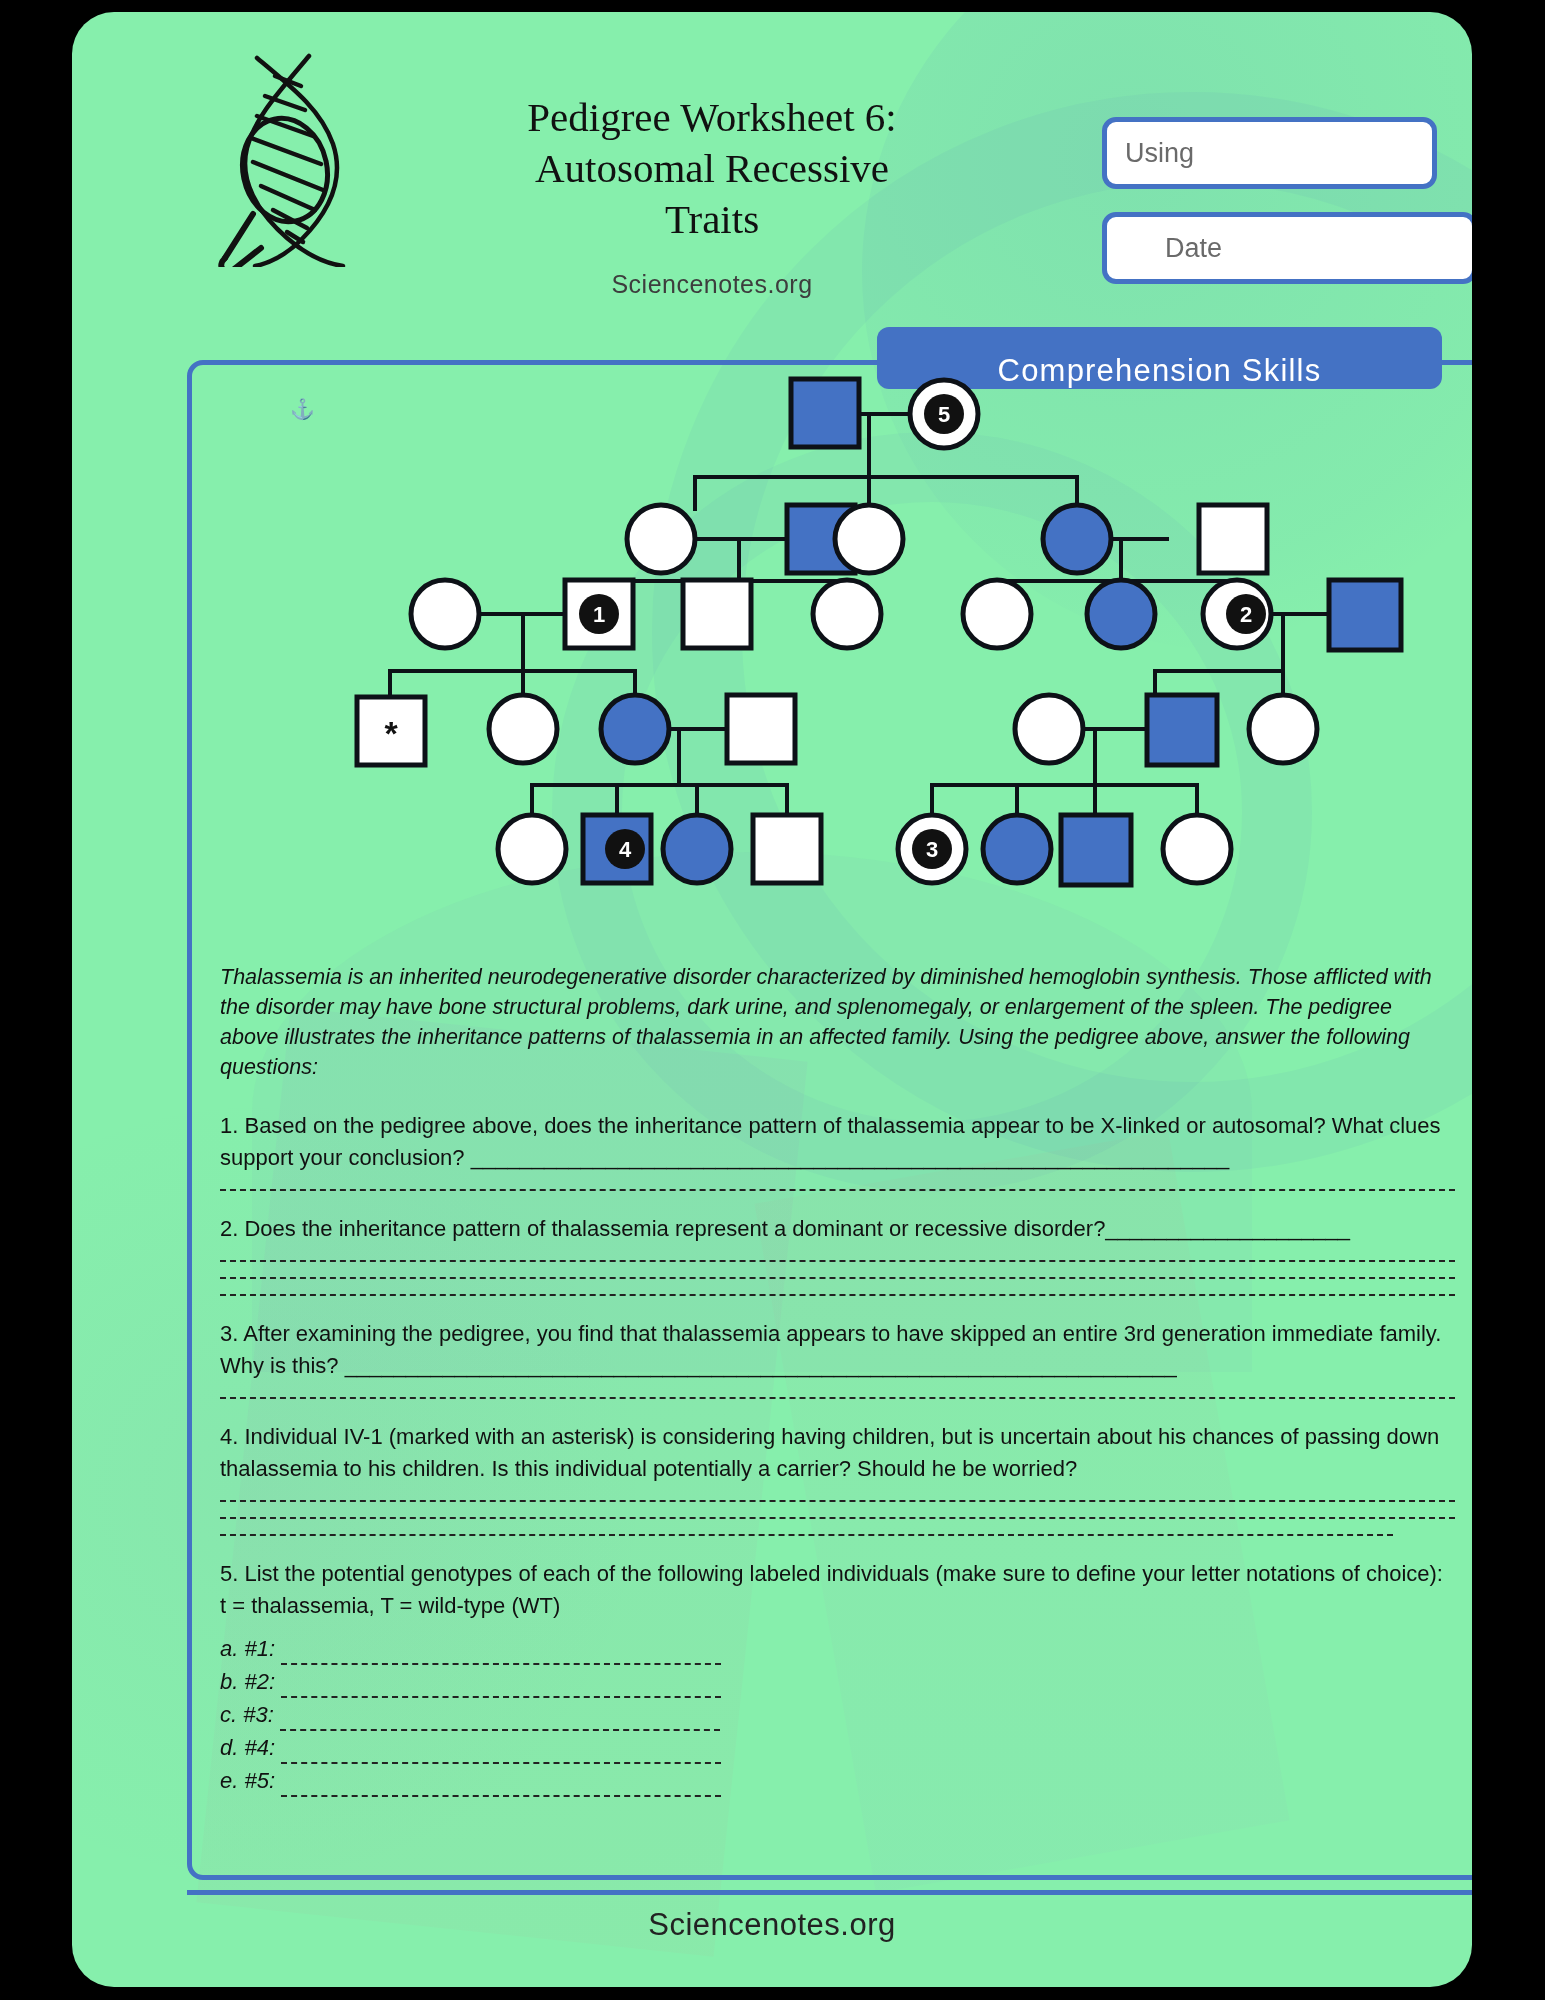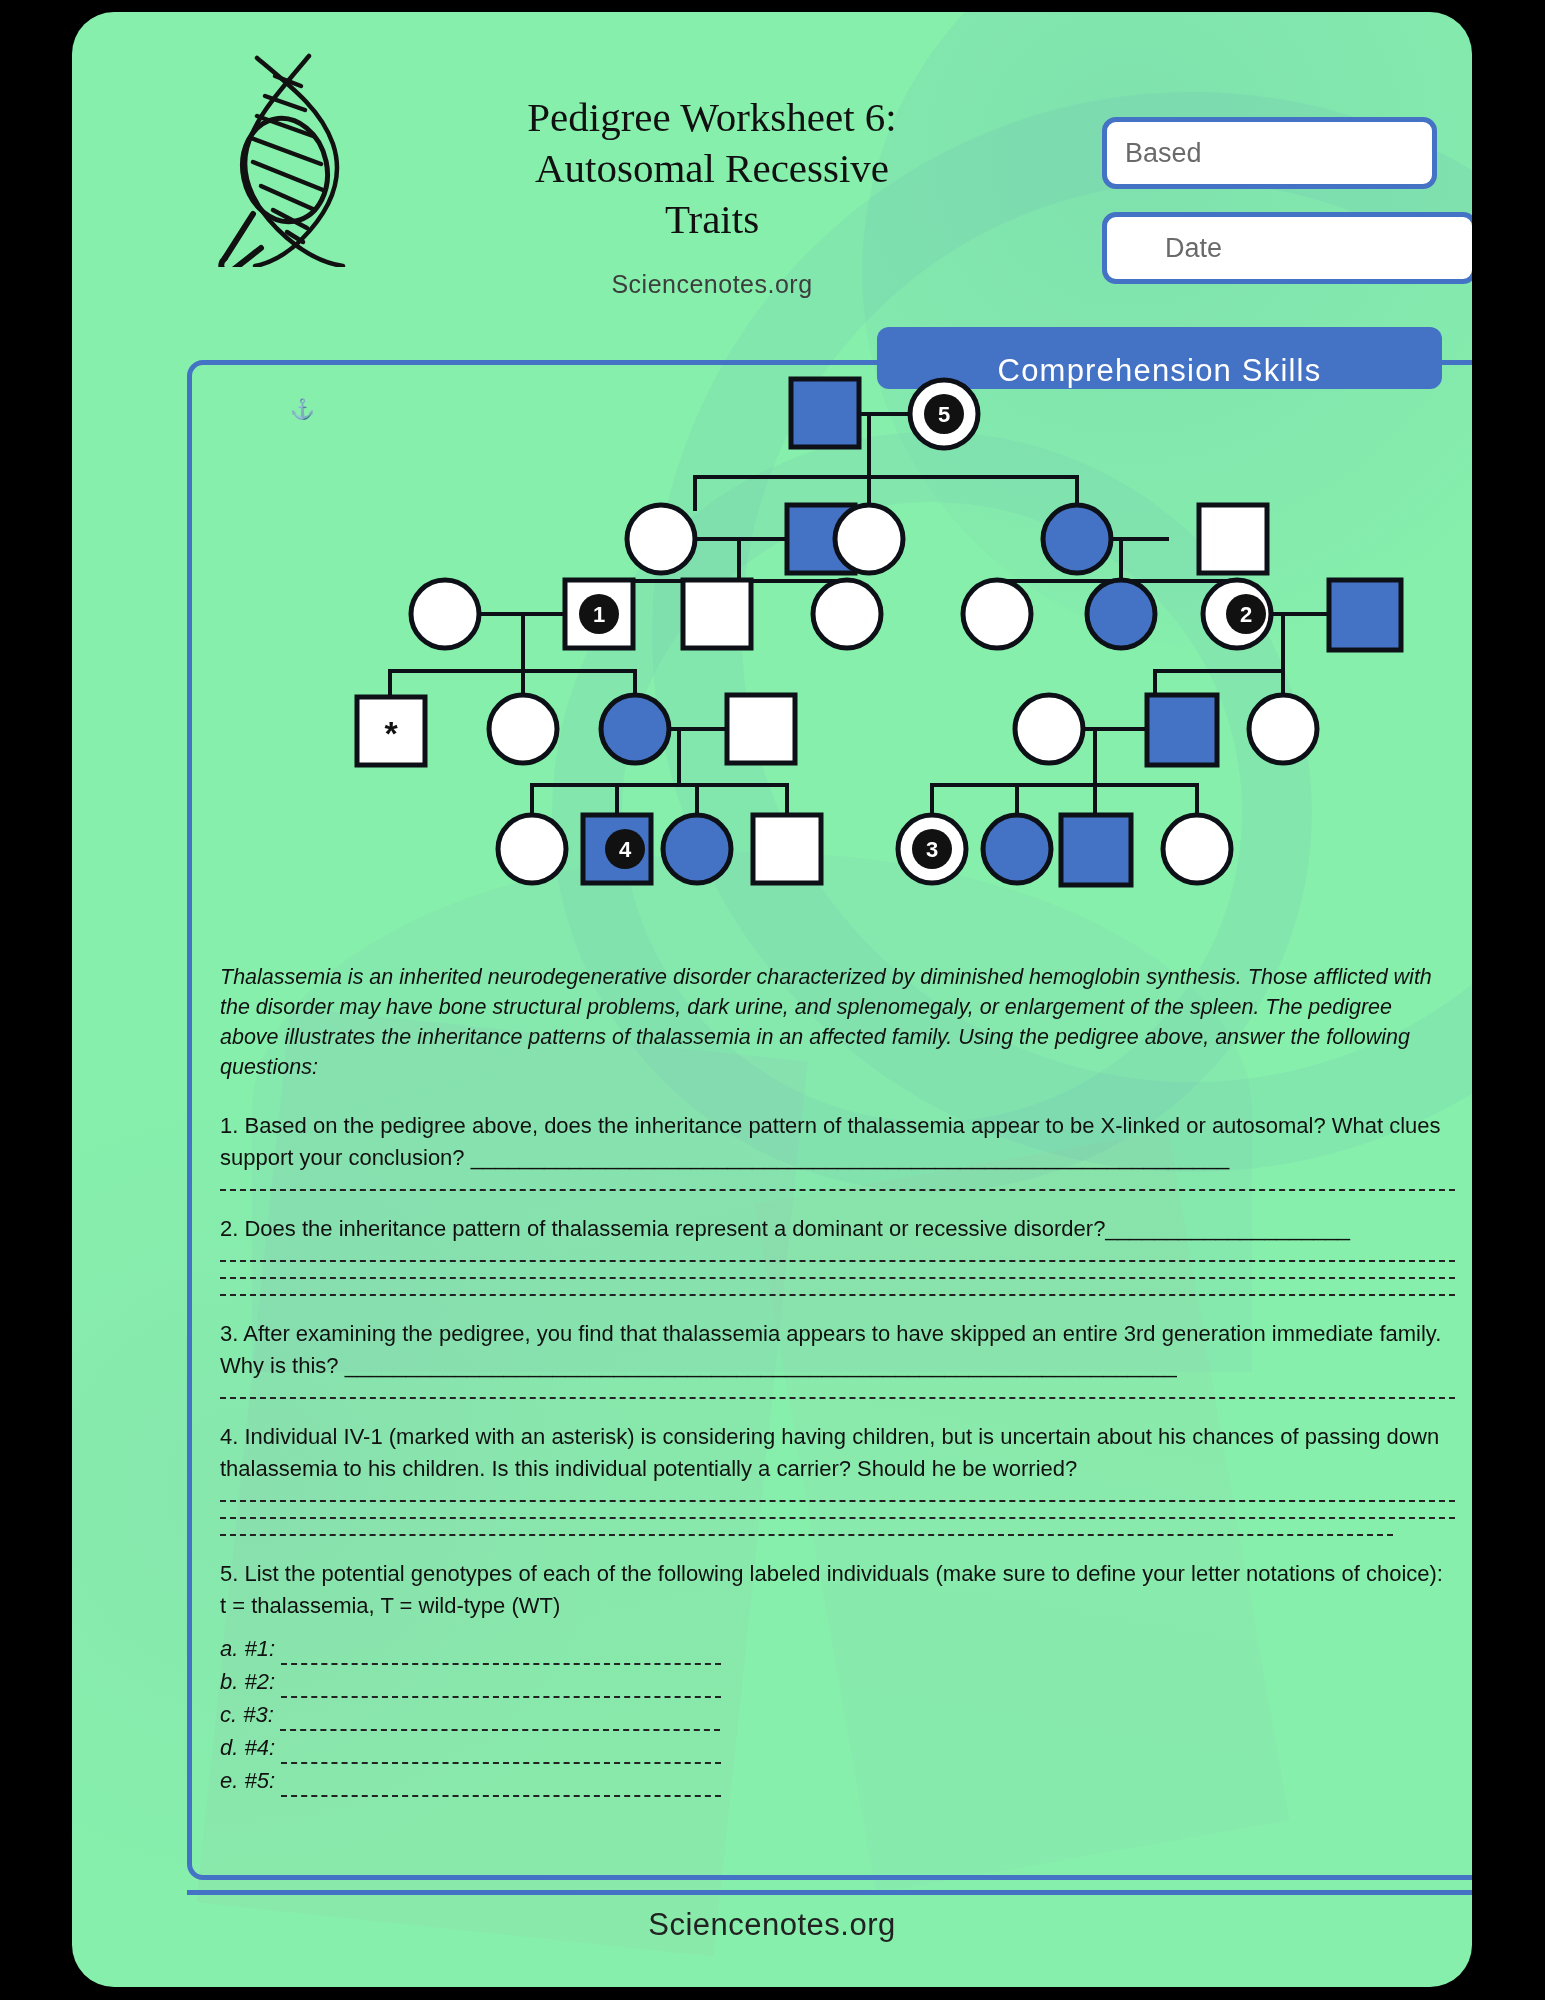--- a/index.html
+++ b/index.html
@@ -158,21 +158,21 @@
 
     <div class="title">
       <div>Pedigree Worksheet 6:</div>
       <div>Autosomal Recessive</div>
       <div>Traits</div>
     </div>
 
     <div class="brand-top">Sciencenotes.org</div>
 
     <div class="field field-name">
-      <span>Based</span>
+      <span>Using</span>
     </div>
     <div class="field field-date">
       <span>Date</span>
     </div>
   </div>
 
   <div class="panel"></div>
   <div class="banner">
     <span>Comprehension Skills</span>
   </div>

